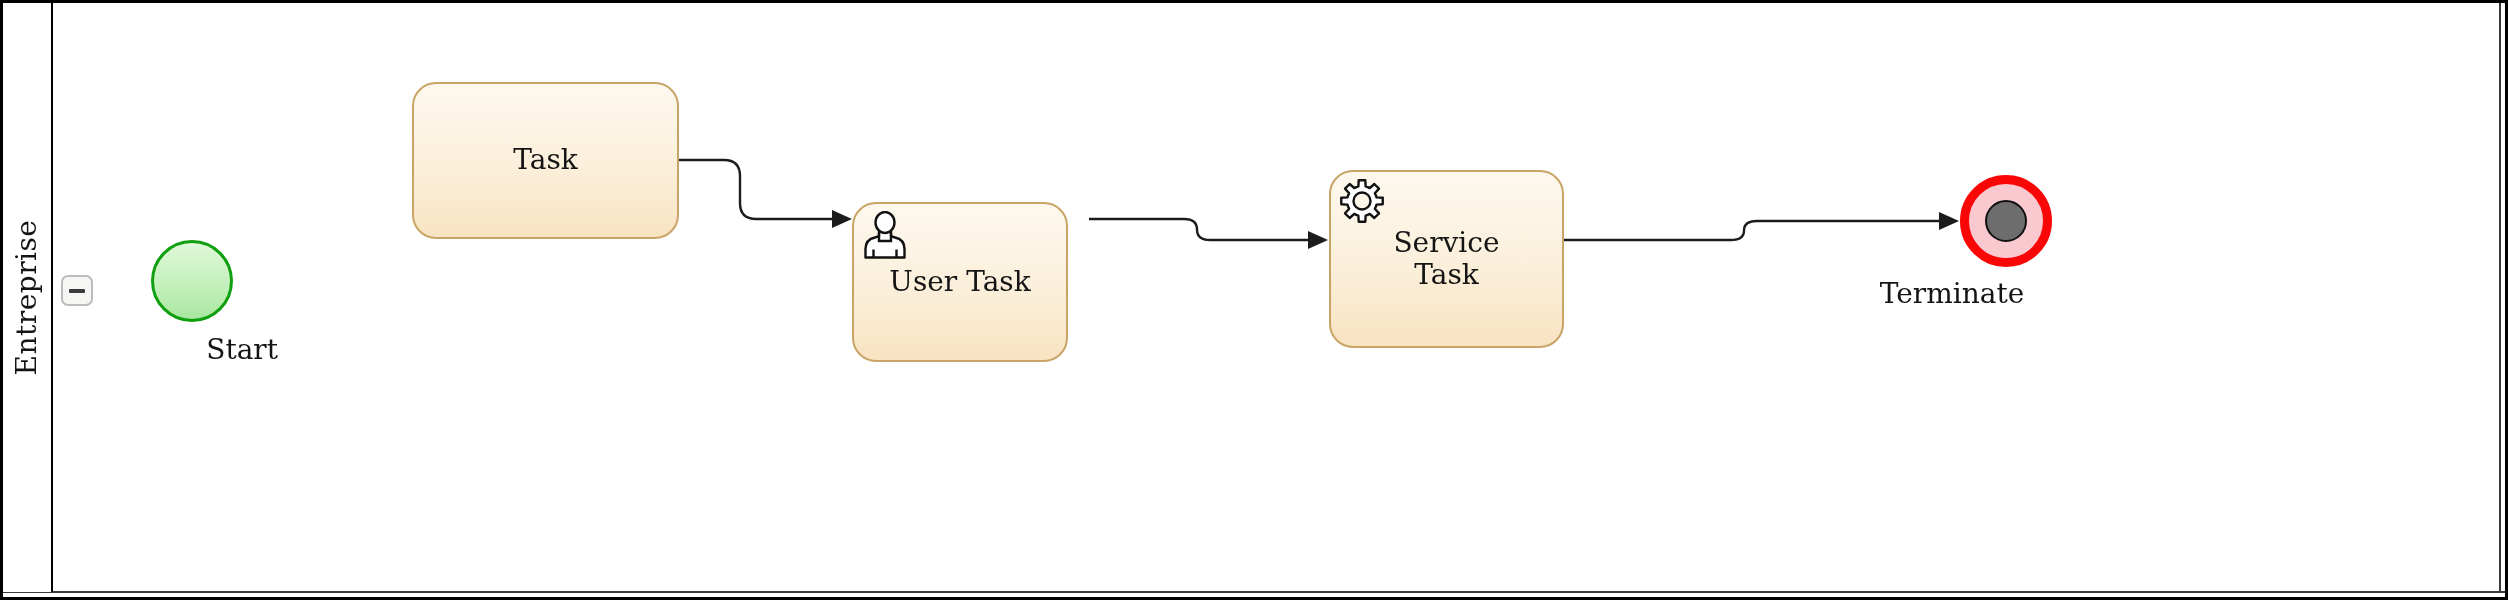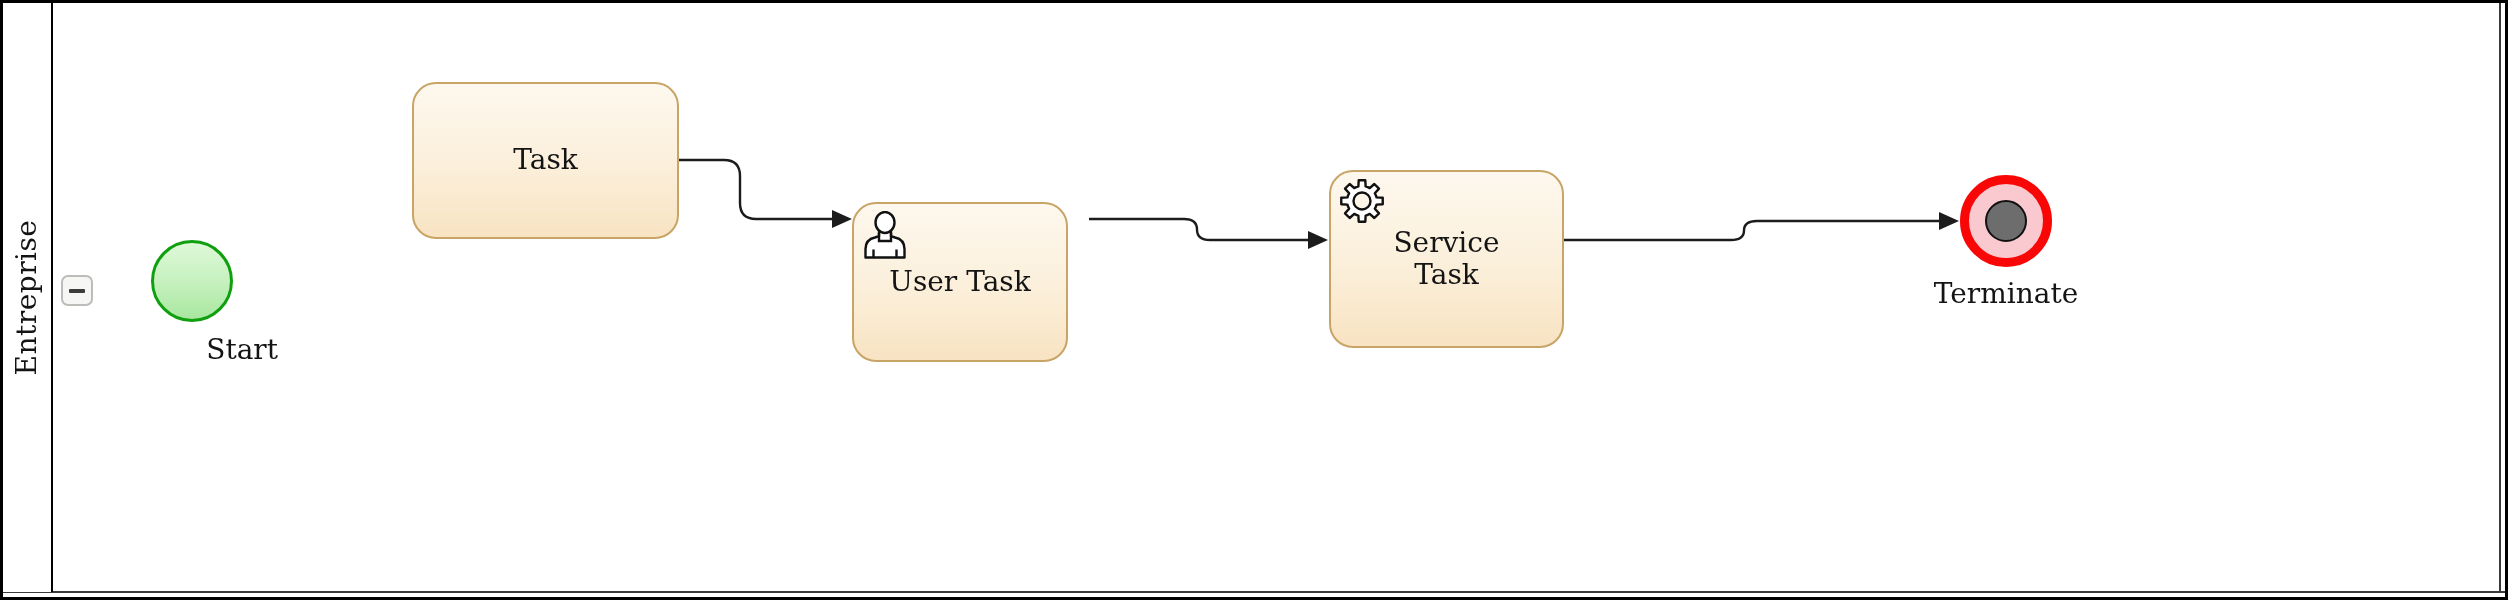--- a/index.html
+++ b/index.html
@@ -91,15 +91,15 @@
     <svg class="task-type-icon" width="46" height="45" viewBox="0 0 46 45">
       <path fill-rule="evenodd" d="M37.56,18.37 L43.74,18.71 L43.74,25.29 L37.56,25.63 A15,15 0 0 1 35.86,29.73 L39.99,34.34 L35.34,38.99 L30.73,34.86 A15,15 0 0 1 26.63,36.56 L26.29,42.74 L19.71,42.74 L19.37,36.56 A15,15 0 0 1 15.27,34.86 L10.66,38.99 L6.01,34.34 L10.14,29.73 A15,15 0 0 1 8.44,25.63 L2.26,25.29 L2.26,18.71 L8.44,18.37 A15,15 0 0 1 10.14,14.27 L6.01,9.66 L10.66,5.01 L15.27,9.14 A15,15 0 0 1 19.37,7.44 L19.71,1.26 L26.29,1.26 L26.63,7.44 A15,15 0 0 1 30.73,9.14 L35.34,5.01 L39.99,9.66 L35.86,14.27 A15,15 0 0 1 37.56,18.37 Z
                M31.5,22 A8.5,8.5 0 1 1 14.5,22 A8.5,8.5 0 1 1 31.5,22 Z" fill="#ffffff" stroke="#111" stroke-width="2.4" stroke-linejoin="round"></path>
     </svg>
     <span style="display:inline-block; max-width:140px;">Service Task</span>
   </div>
 
   <div class="terminate-event">
     <div class="terminate-core"></div>
   </div>
-  <div class="node-label" style="left:1923px; top:274px; width:160px;">Terminate</div>
+  <div class="node-label" style="left:1869px; top:274px; width:160px;">Terminate</div>
 
 </div>
 
 </body></html>

